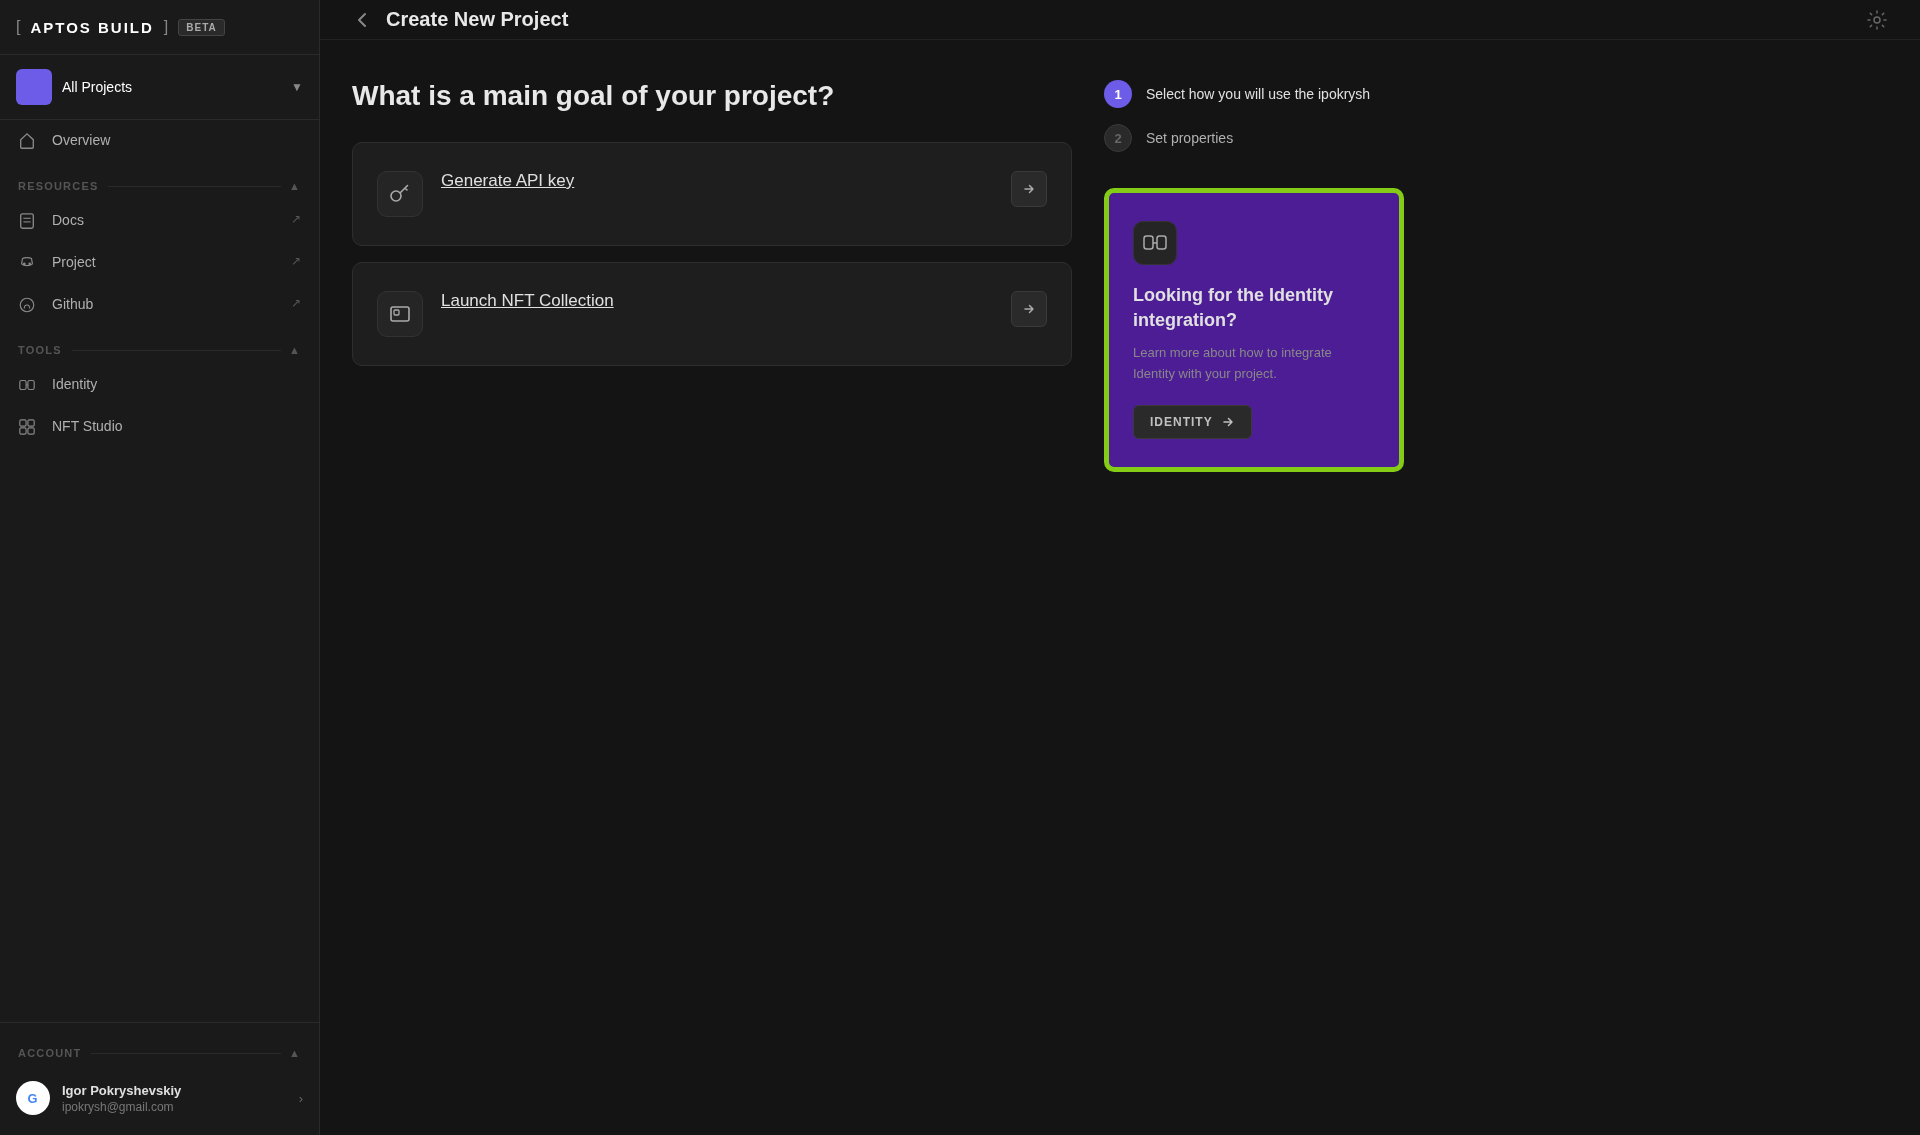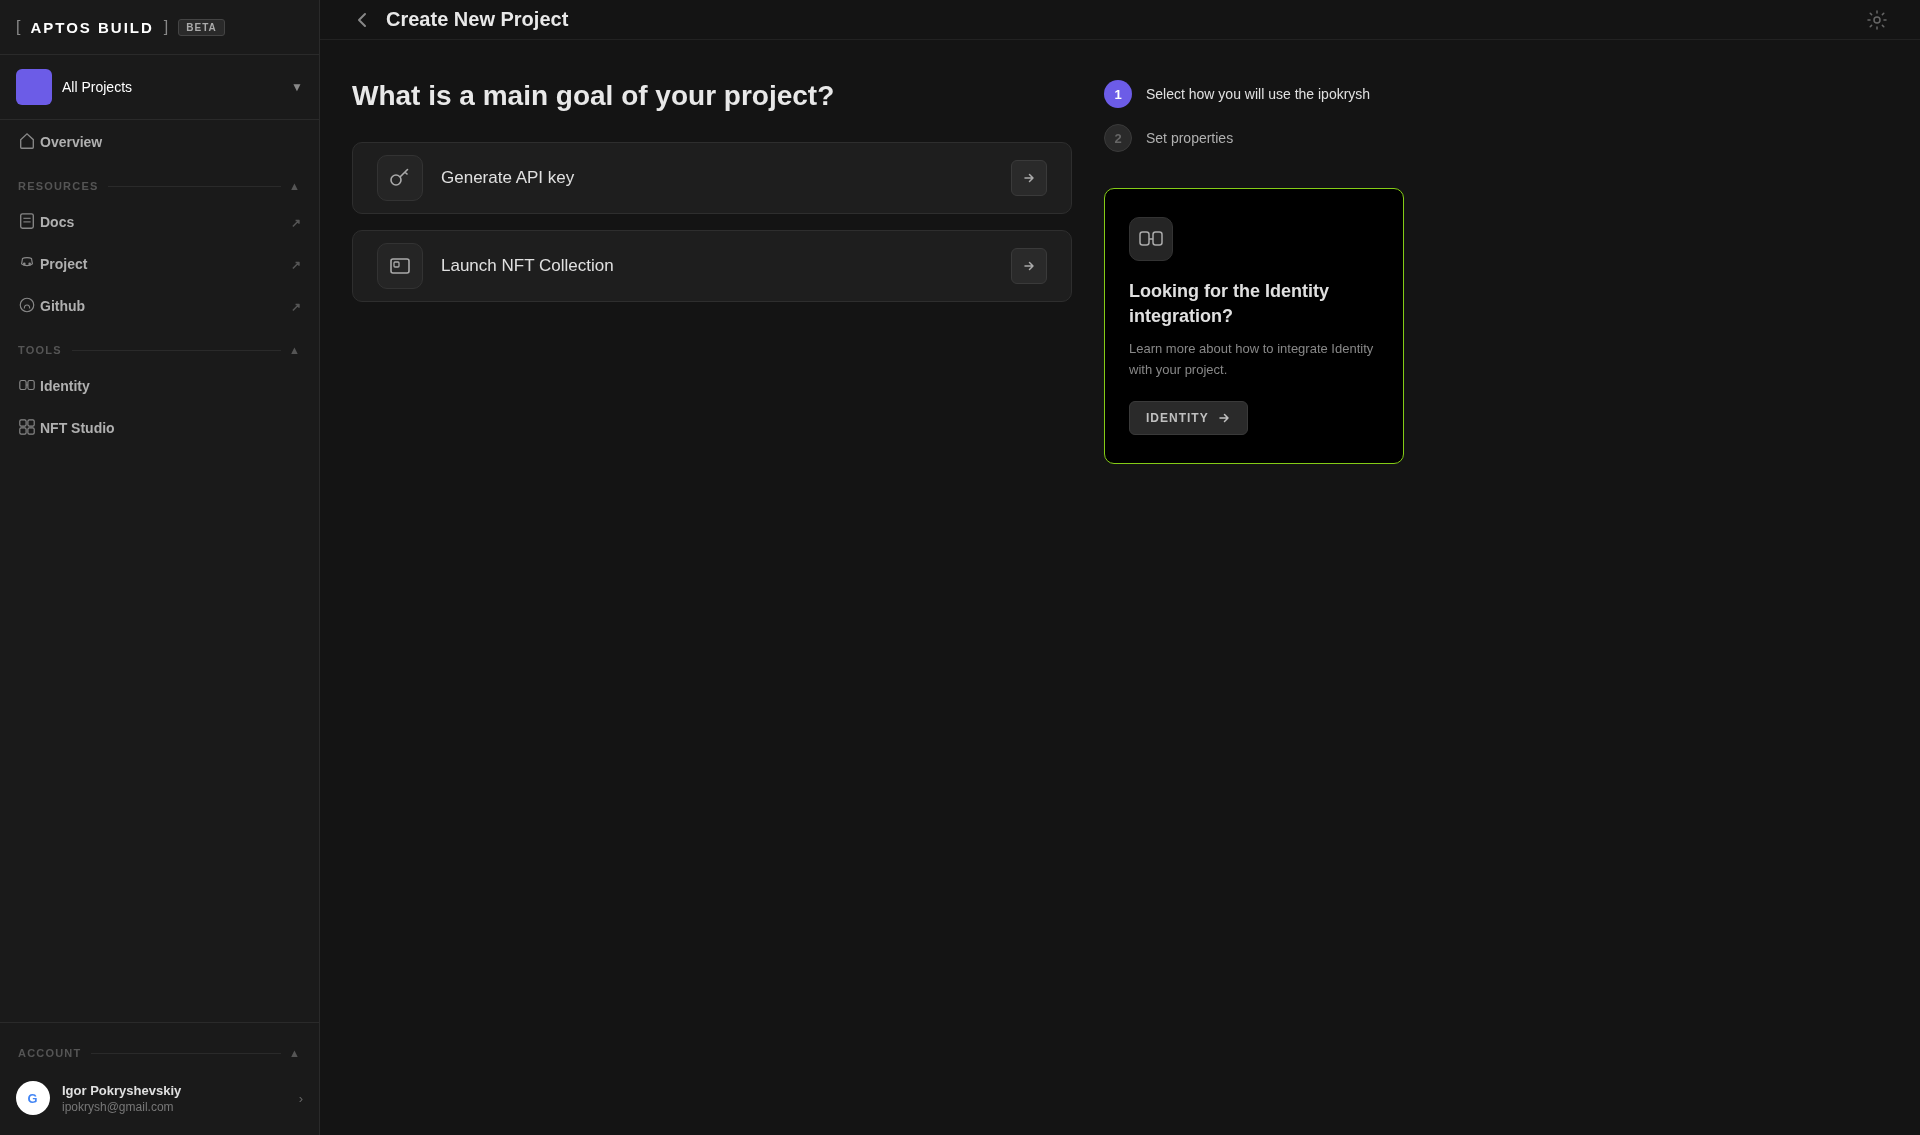--- a/index.html
+++ b/index.html
@@ -70,29 +70,28 @@
       font-weight: 500;
       color: #fff;
     }
     .chevron-down {
       color: #888;
       font-size: 12px;
     }
 
     .nav-item {
       display: flex;
-      align-items: flex-end;
-      gap: 4px;
+      align-items: flex-start;
+      gap: 16px;
       padding: 12px 18px;
       cursor: pointer;
       font-size: 14px;
       color: #b0b0b0;
       border-radius: 0;
       transition: background 0.15s;
-      font-weight: bold;
     }
     .nav-item .nav-icon { width: 18px; height: 18px; flex-shrink: 0; }
     .nav-item .ext-icon { margin-left: auto; color: #555; font-size: 12px; }
 
     .section-header {
       display: flex;
       align-items: center;
       padding: 18px 18px 8px 18px;
       font-size: 11px;
       font-weight: 600;
@@ -201,26 +200,27 @@
       font-weight: 600;
       color: #e8e8e8;
       margin-bottom: 30px;
     }
 
     .option-card {
       background: #1e1e1e;
       border: 1px solid #2e2e2e;
       border-radius: 10px;
       display: flex;
-      align-items: center;
+      align-items: flex-start;
       gap: 18px;
-      padding: 12px 24px;
+      padding: 28px 24px;
       margin-bottom: 16px;
       cursor: pointer;
       transition: border-color 0.15s, background 0.15s;
+      text-decoration: underline;
     }
     .option-card-icon {
       width: 46px;
       height: 46px;
       background: #252525;
       border: 1px solid #333;
       border-radius: 10px;
       display: flex;
       align-items: center;
       justify-content: center;
@@ -291,22 +291,22 @@
     .step-label {
       font-size: 14px;
       color: #b0b0b0;
     }
     .step-label.active {
       color: #e0e0e0;
       font-weight: 500;
     }
 
     .identity-card {
-      background: #000000;
-      border: 1px solid #84cc16;
+      background: #4c1d95;
+      border: 5px solid #84cc16;
       border-radius: 10px;
       padding: 28px 24px;
       margin-top: 8px;
     }
     .identity-card-icon {
       width: 44px;
       height: 44px;
       background: #252525;
       border: 1px solid #333;
       border-radius: 10px;

